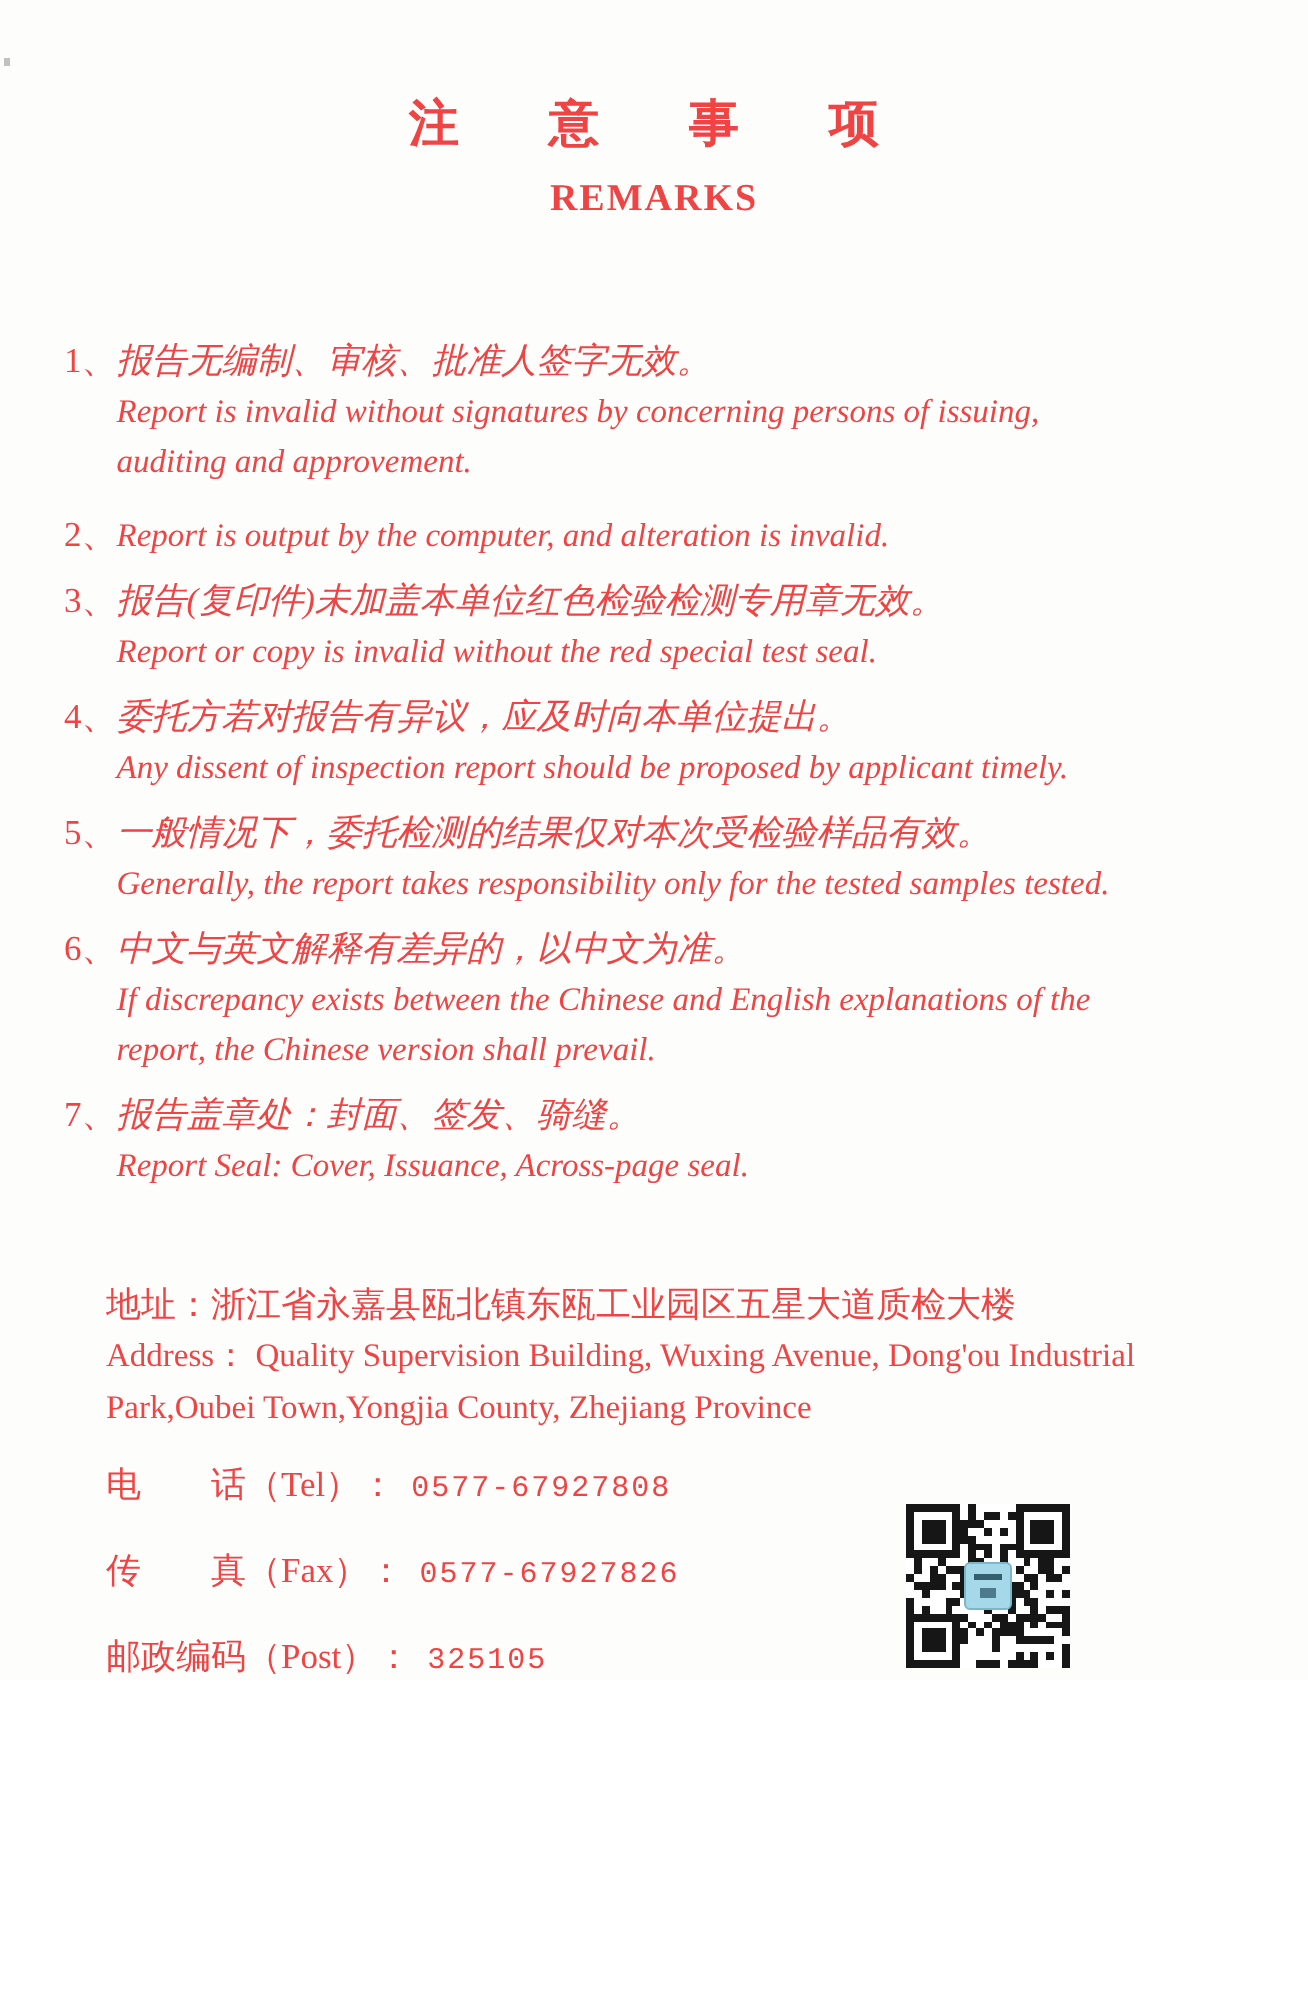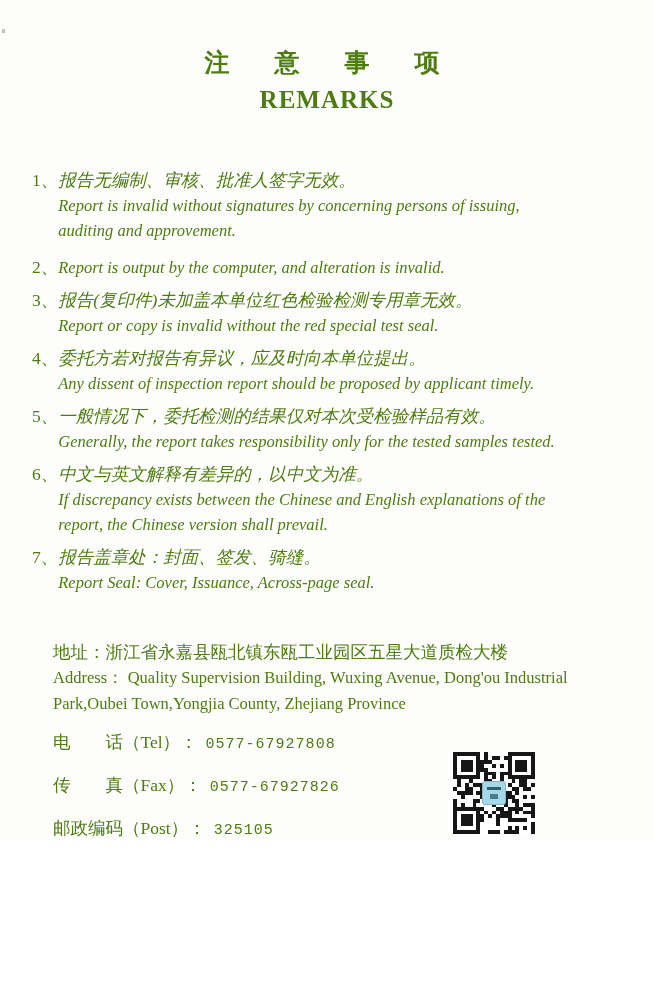--- a/index.html
+++ b/index.html
@@ -5,21 +5,21 @@
   html, body {
     margin: 0;
     padding: 0;
     background: #ffffff;
   }
   .page {
     position: relative;
     width: 654px;
     height: 840px;
     background: #fdfdfc;
-    color: #4d7c0f;
+    color: #ef4444;
     font-family: "Liberation Serif", "DejaVu Serif", serif;
     overflow: hidden;
   }
   .speck {
     position: absolute;
     left: 2px;
     top: 29px;
     width: 3px;
     height: 4px;
     background: #9a9a9a;
@@ -30,21 +30,21 @@
     padding-top: 48px;
     text-align: center;
     font-size: 25px;
     font-weight: 700;
     letter-spacing: 10px;
     line-height: 30px;
   }
   .title-en {
     margin: 10px 0 0 0;
     text-align: center;
-    font-size: 25px;
+    font-size: 19px;
     font-weight: 700;
     letter-spacing: 1px;
     line-height: 24px;
   }
   .remarks {
     margin: 56px 16px 0 32px;
   }
   .item {
     display: flex;
     margin-bottom: 8px;

